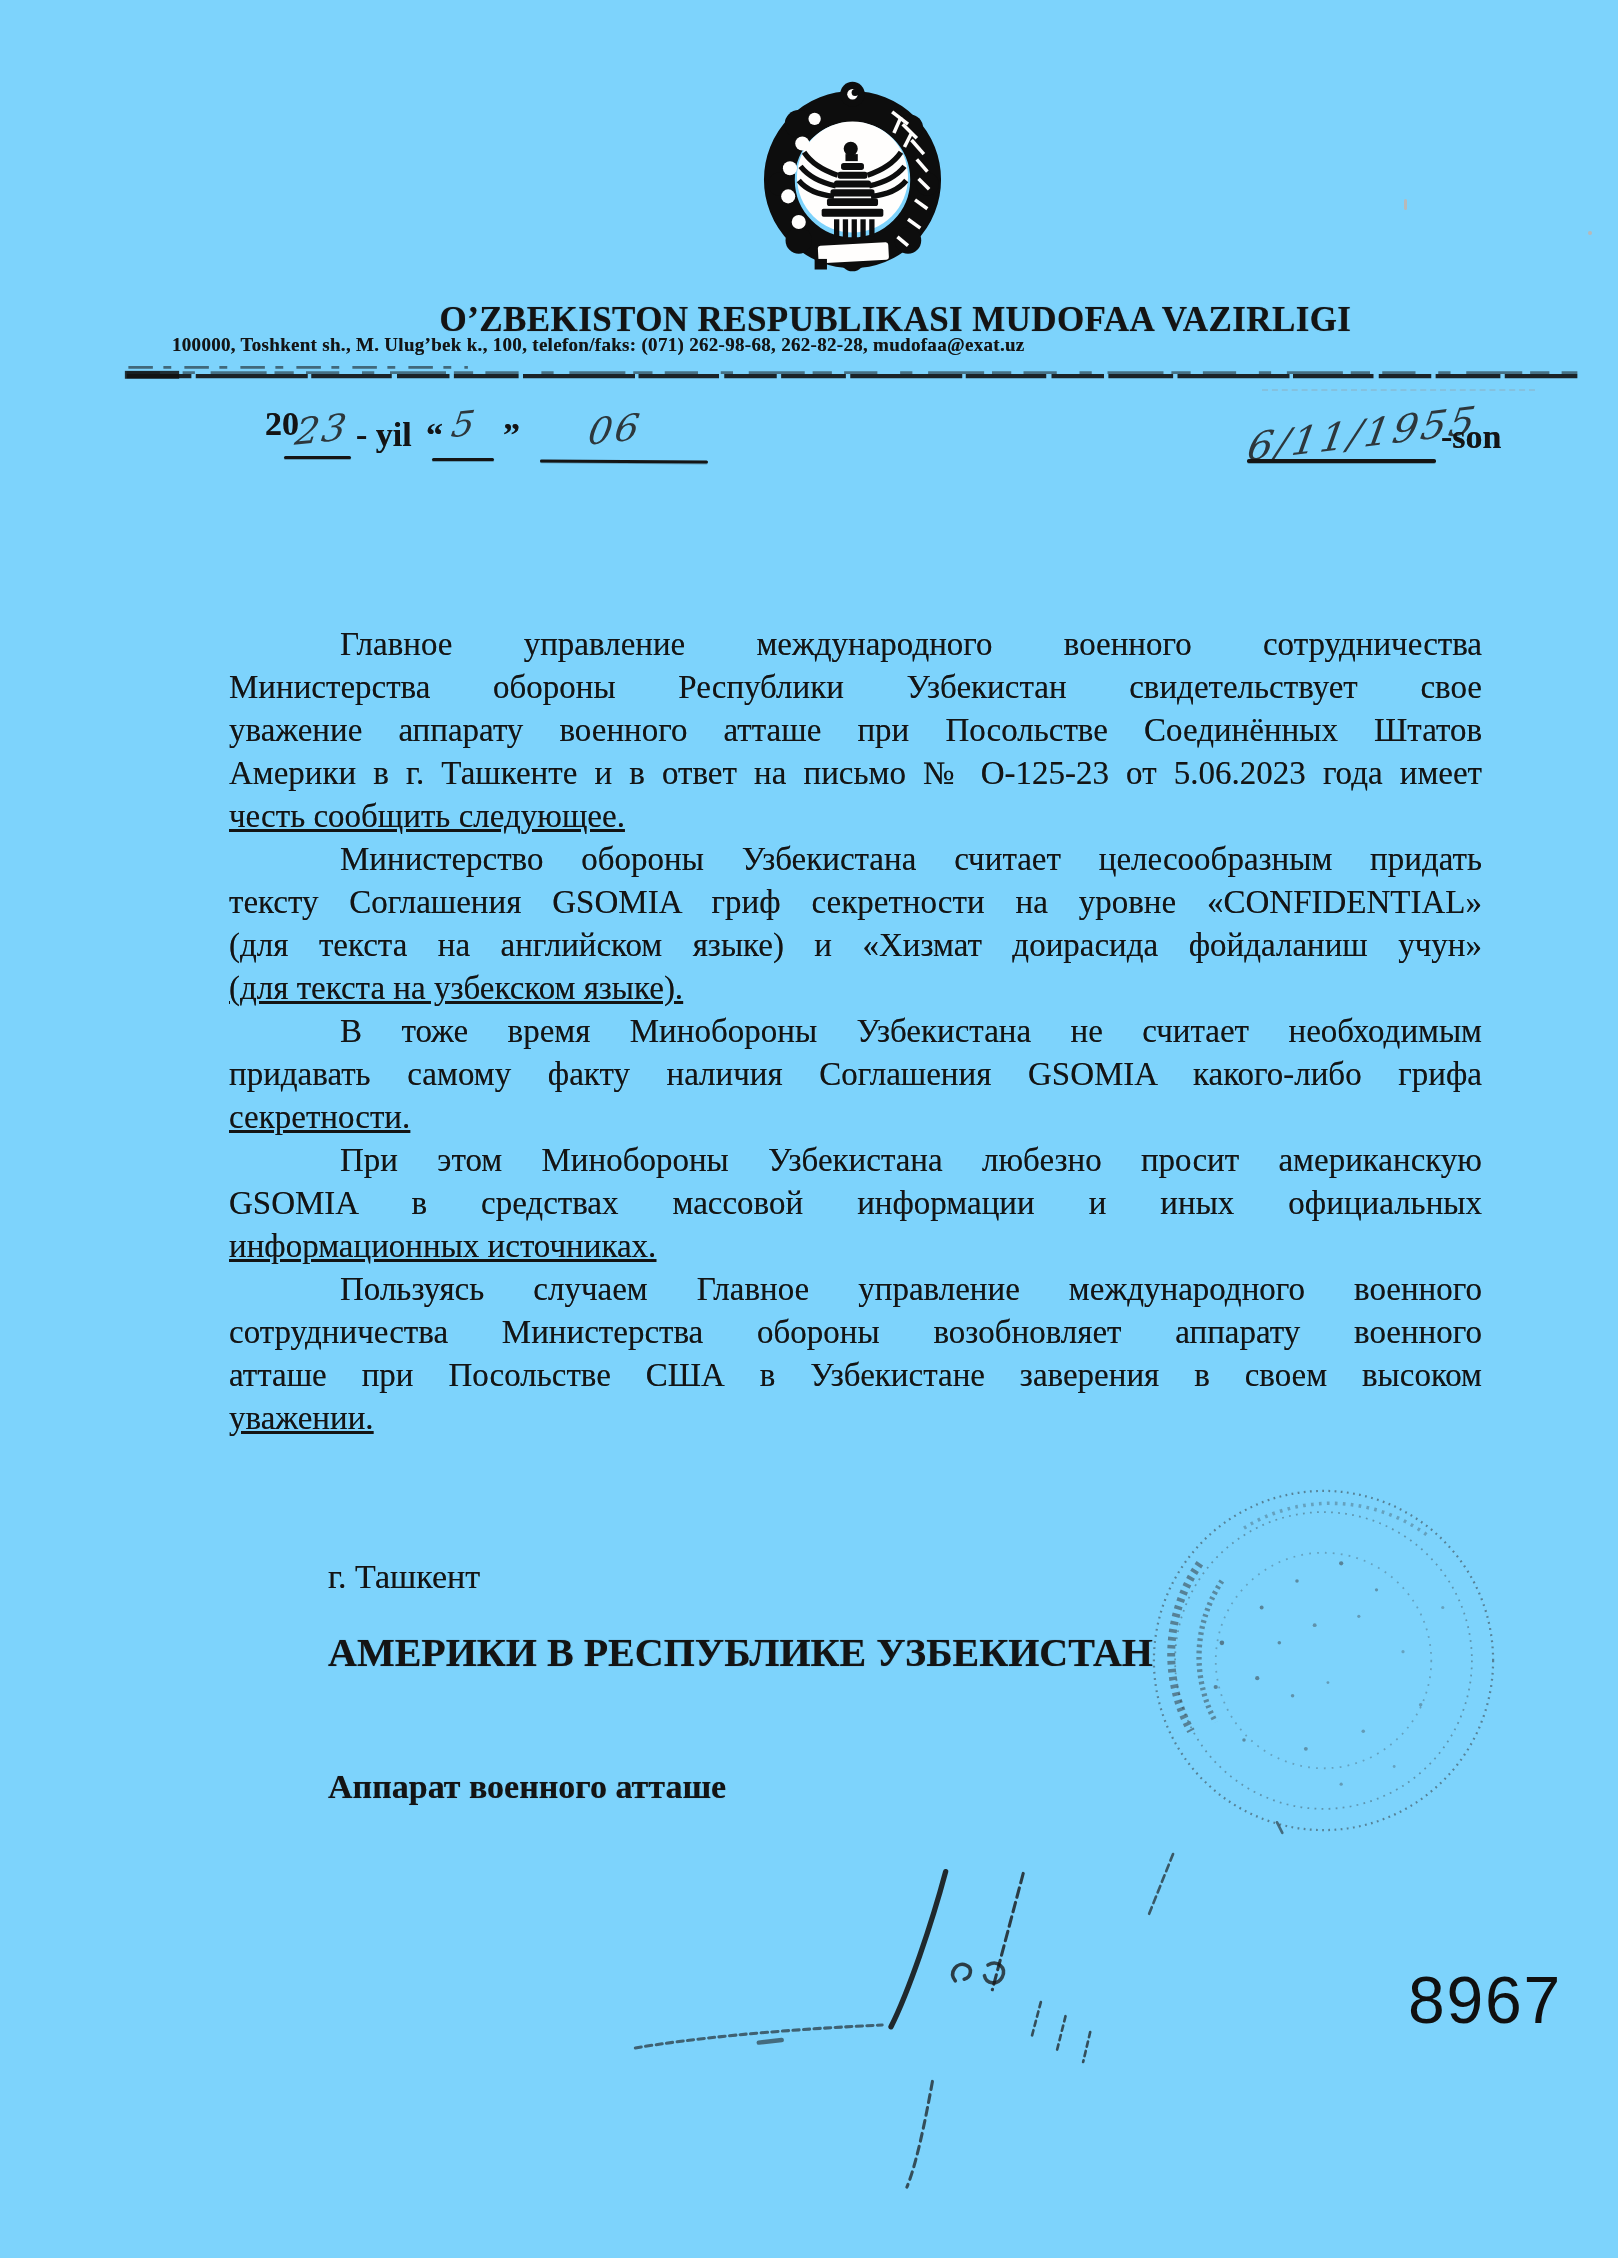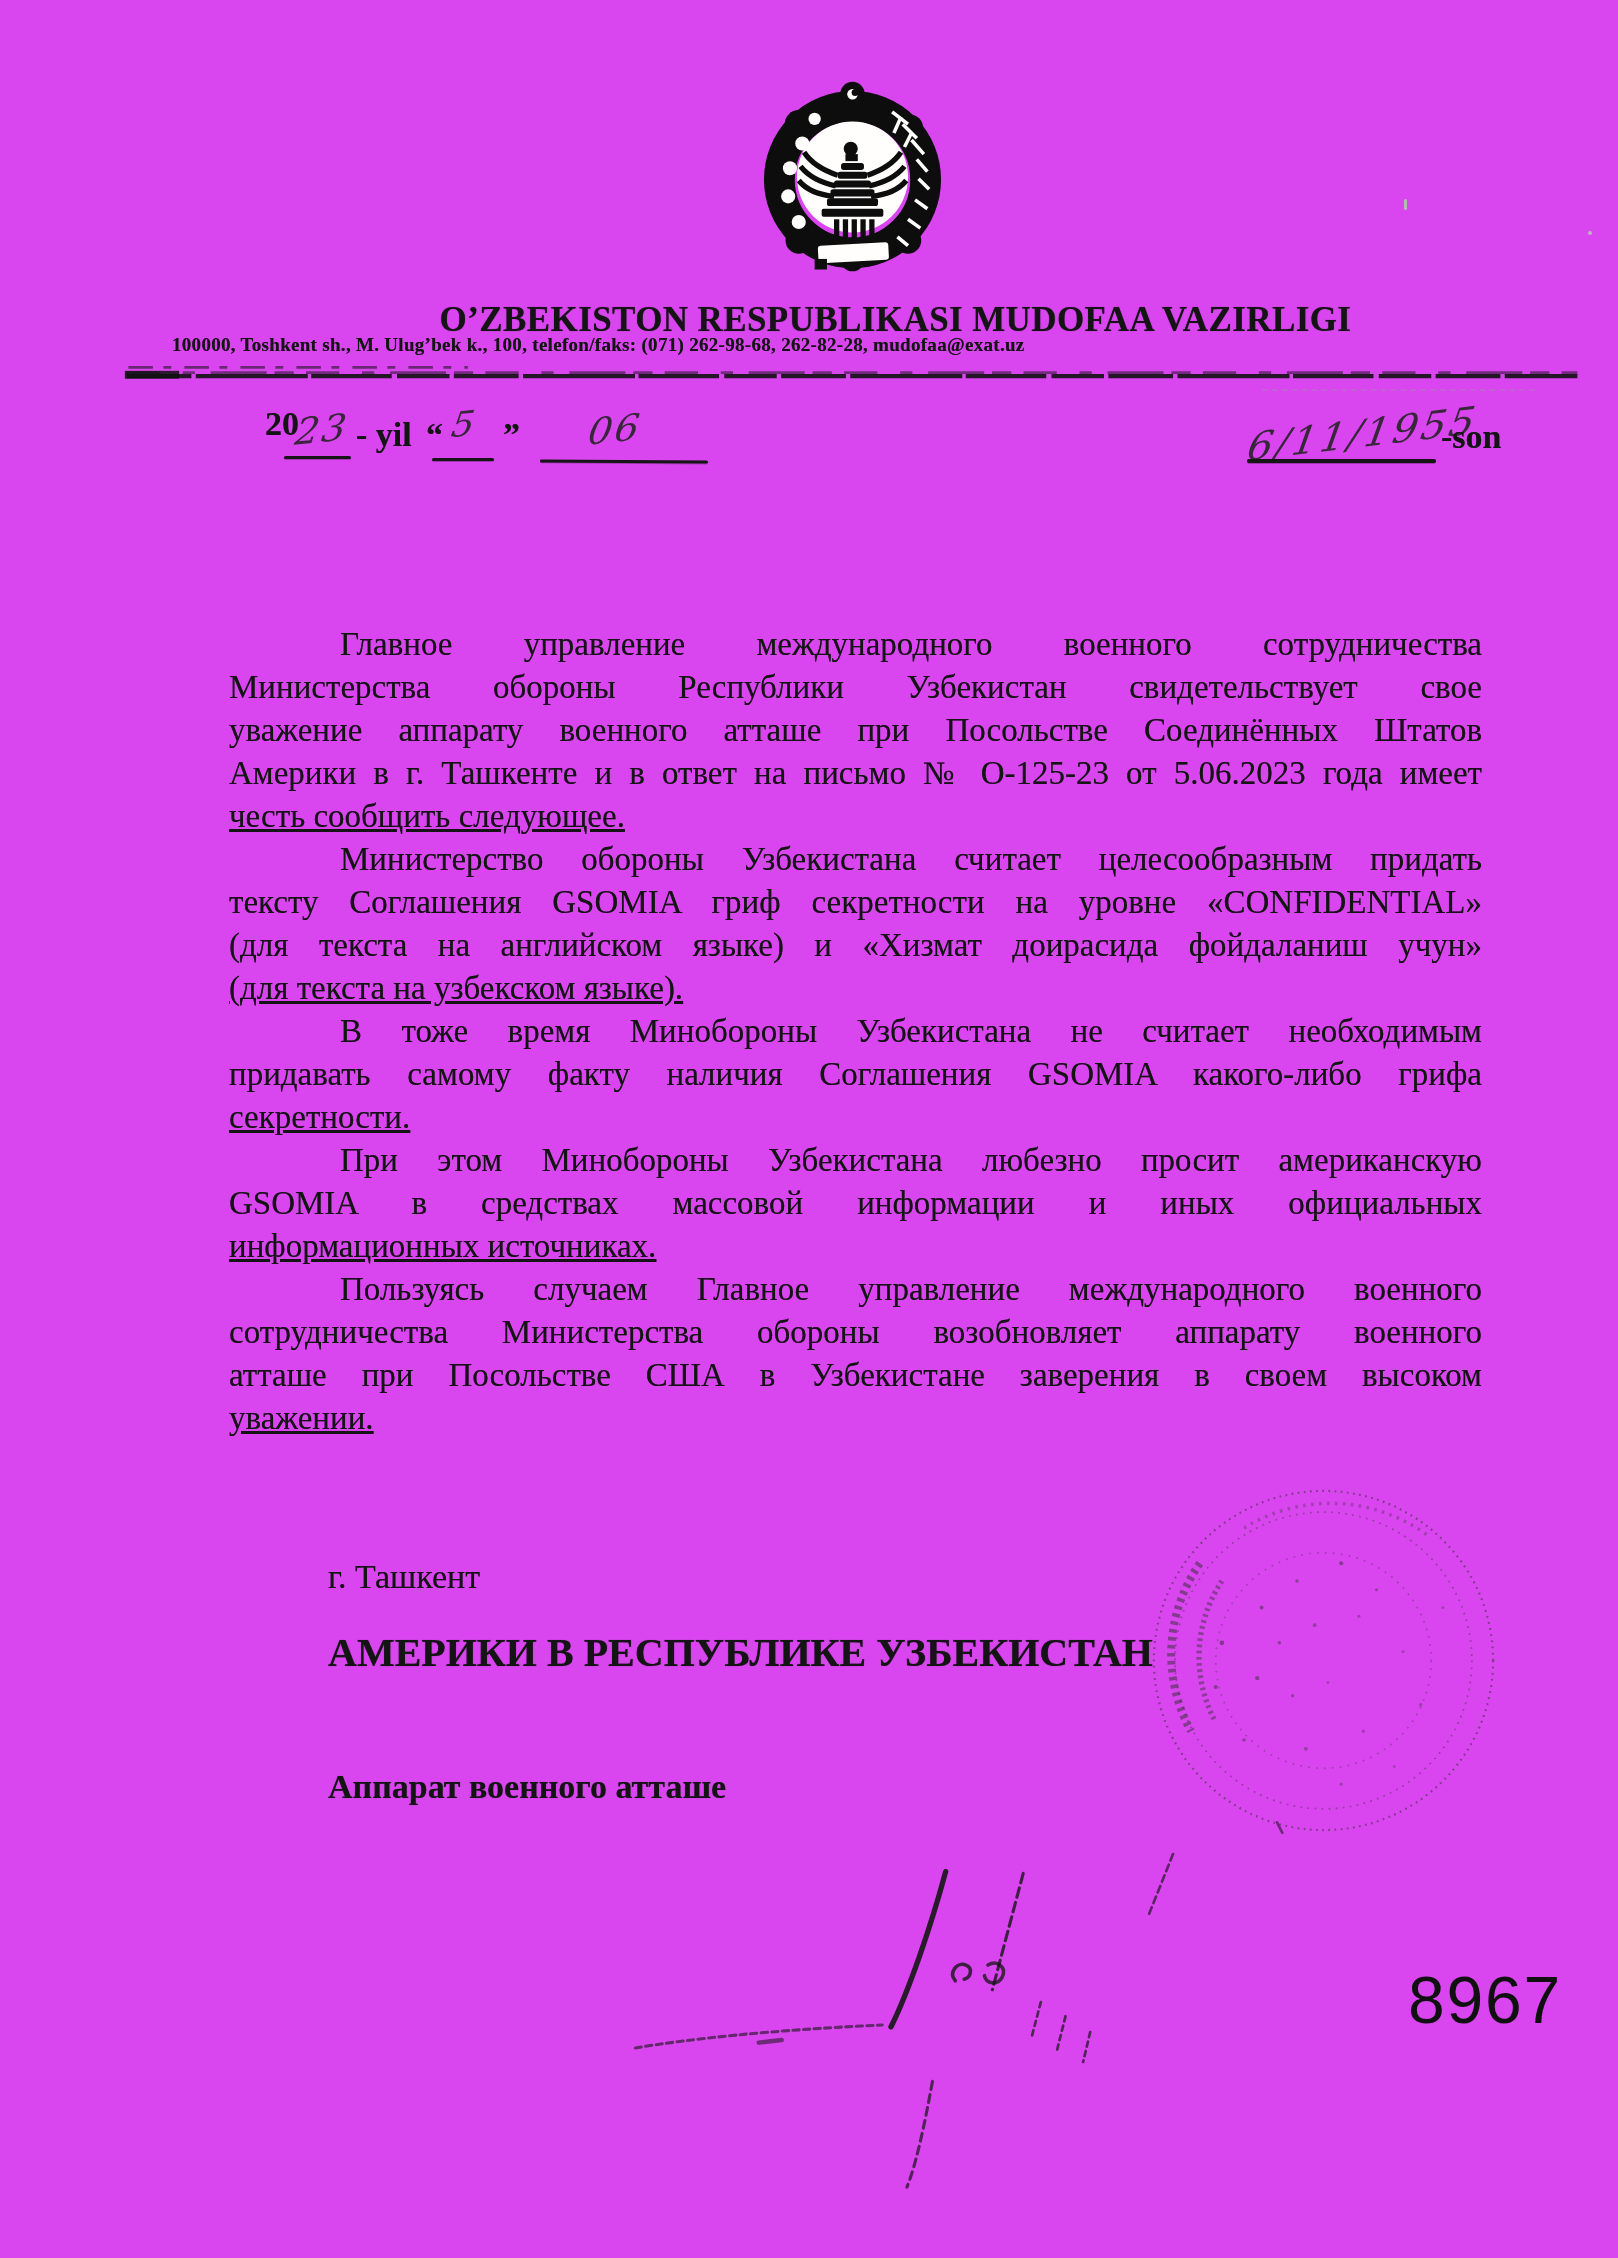--- a/index.html
+++ b/index.html
@@ -1,17 +1,17 @@
 <!DOCTYPE html>
 <html style="font-size:14px"><head>
 <meta charset="utf-8">
 <style>
   html,body{margin:0;padding:0;background:#e8e8e8;}
   .page{
-    position:relative;width:1619px;height:2258px;background:#d946ef;
+    position:relative;width:1619px;height:2258px;background:#7dd3fc;
     font-family:"Liberation Serif",serif;color:#141414;overflow:hidden;
   }
   .abs{position:absolute;}
   
   .ministry-name{
     left:172px;top:300px;width:1447px;text-align:center;
     font-size:35px;font-weight:bold;letter-spacing:0.4px;
     text-shadow:0 0 0.9px rgba(0,0,0,.55);
   }
   .address-line{

